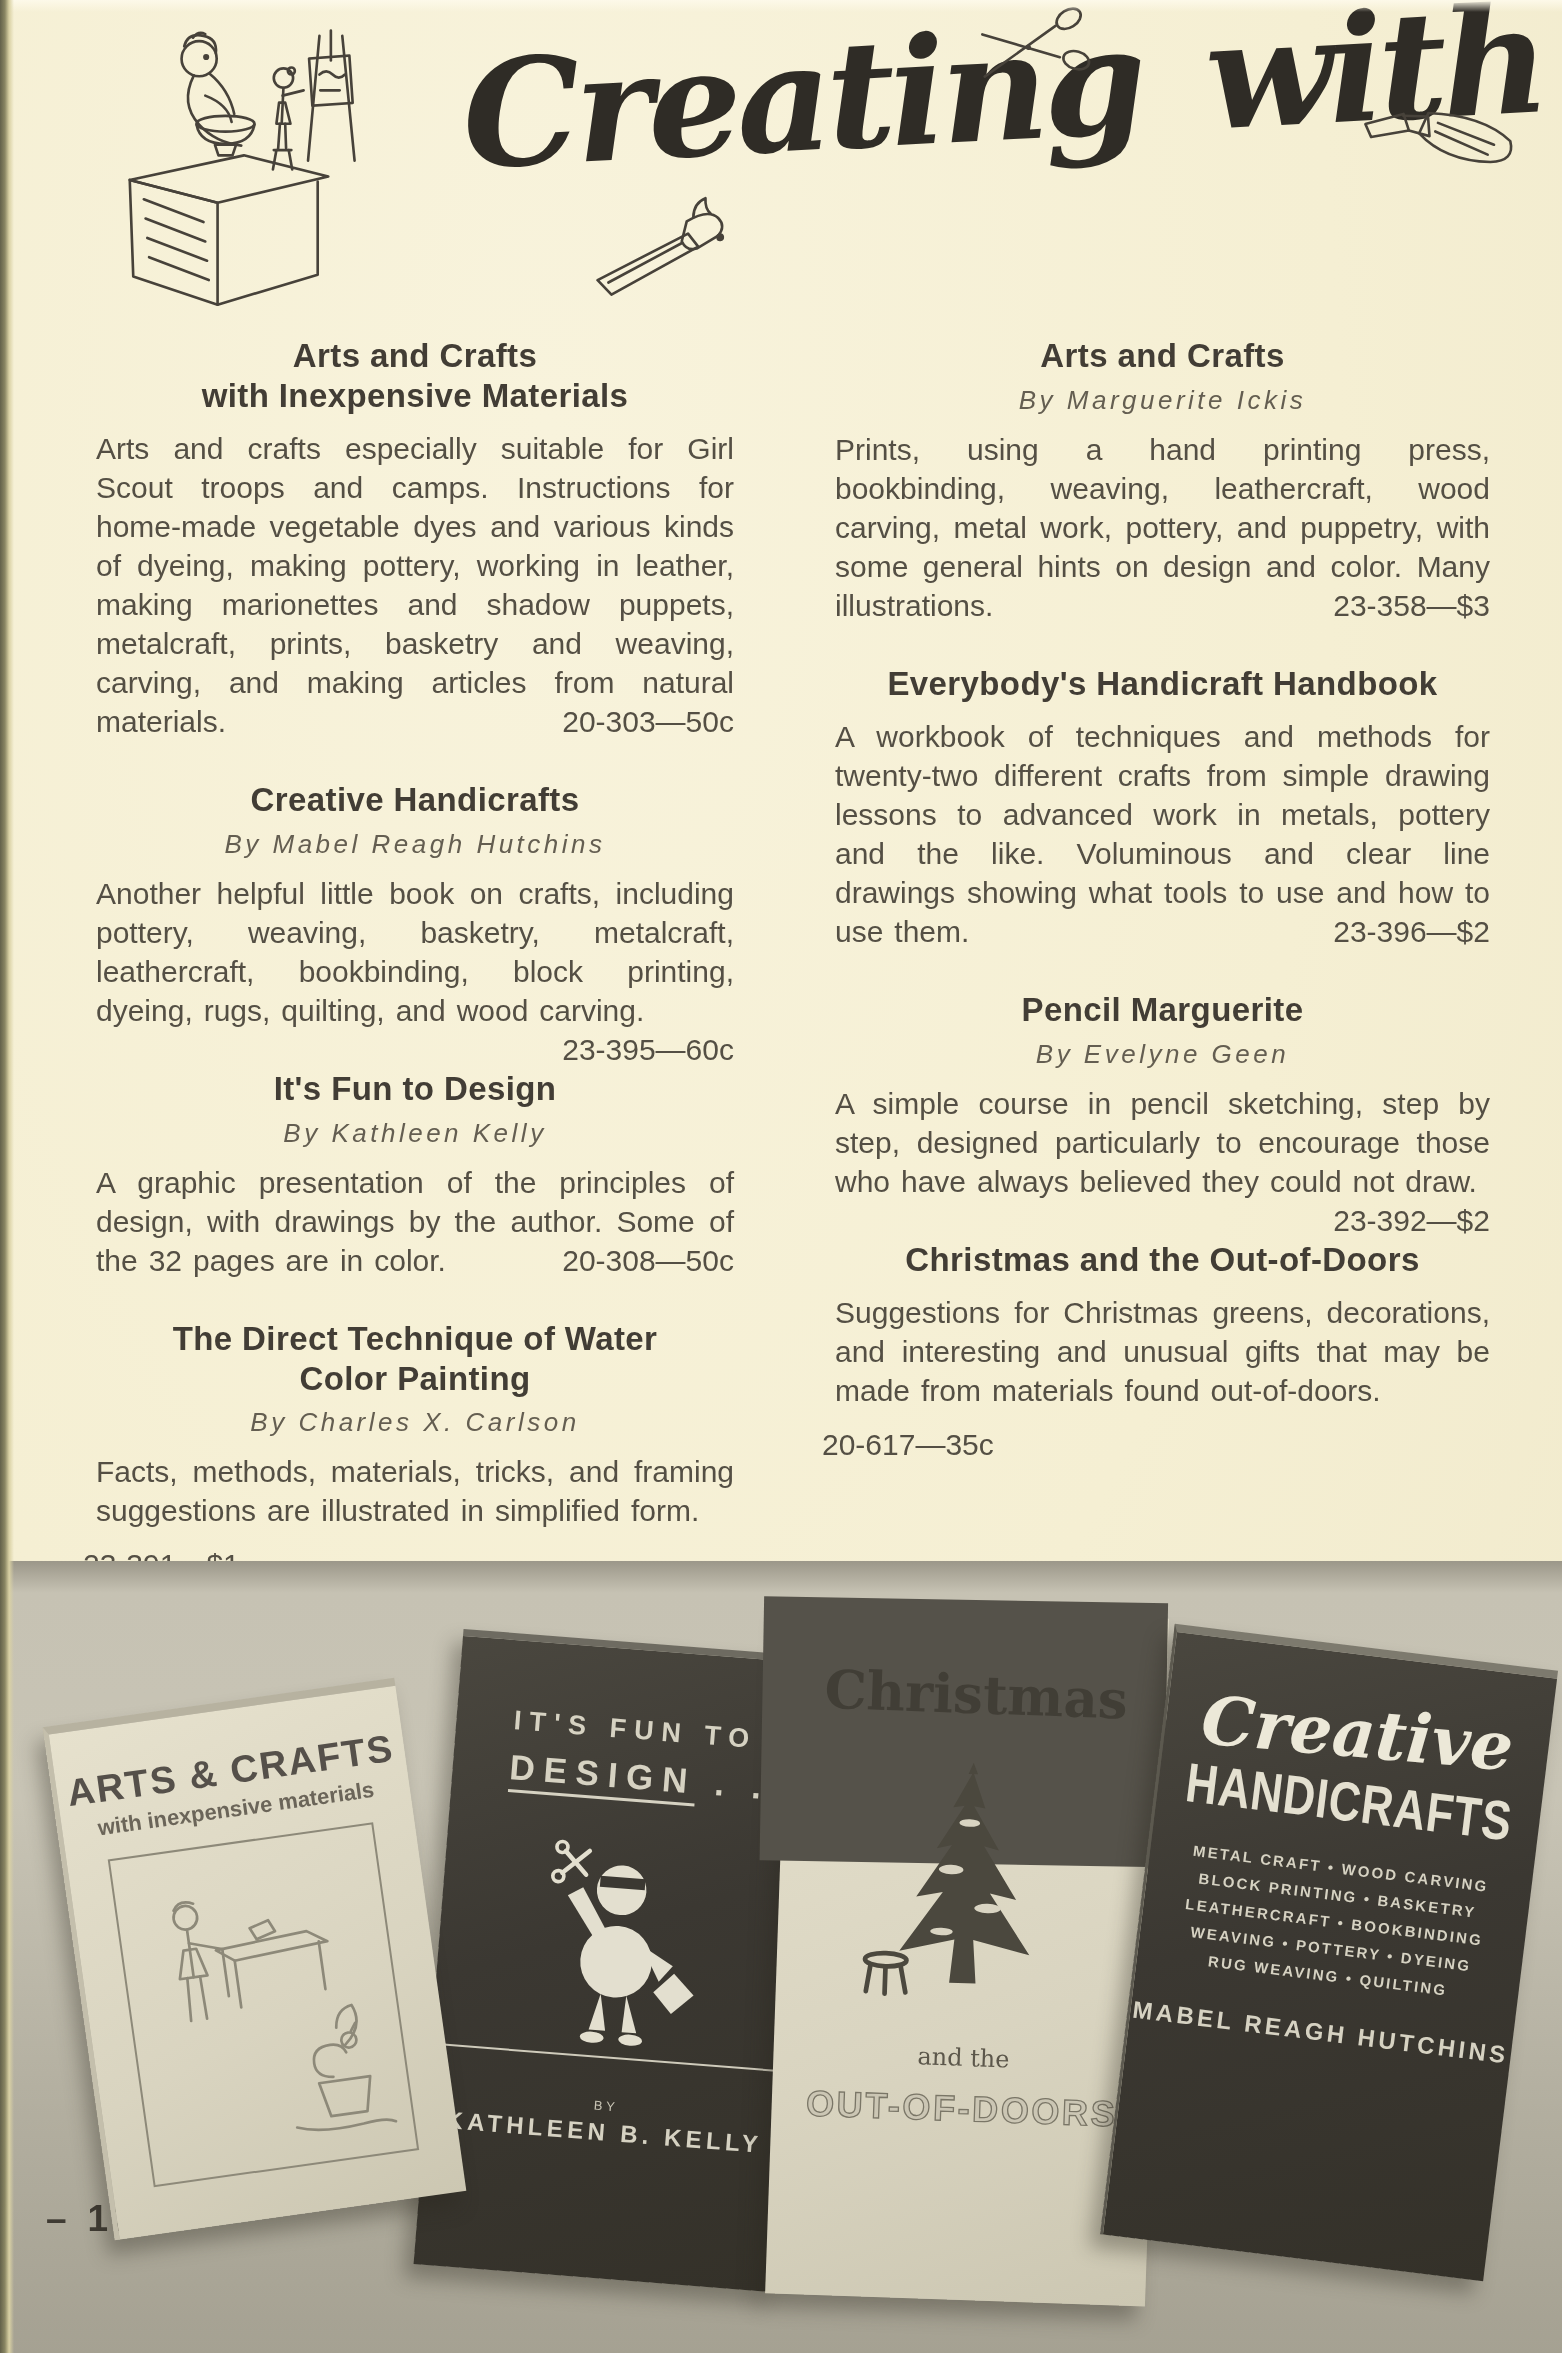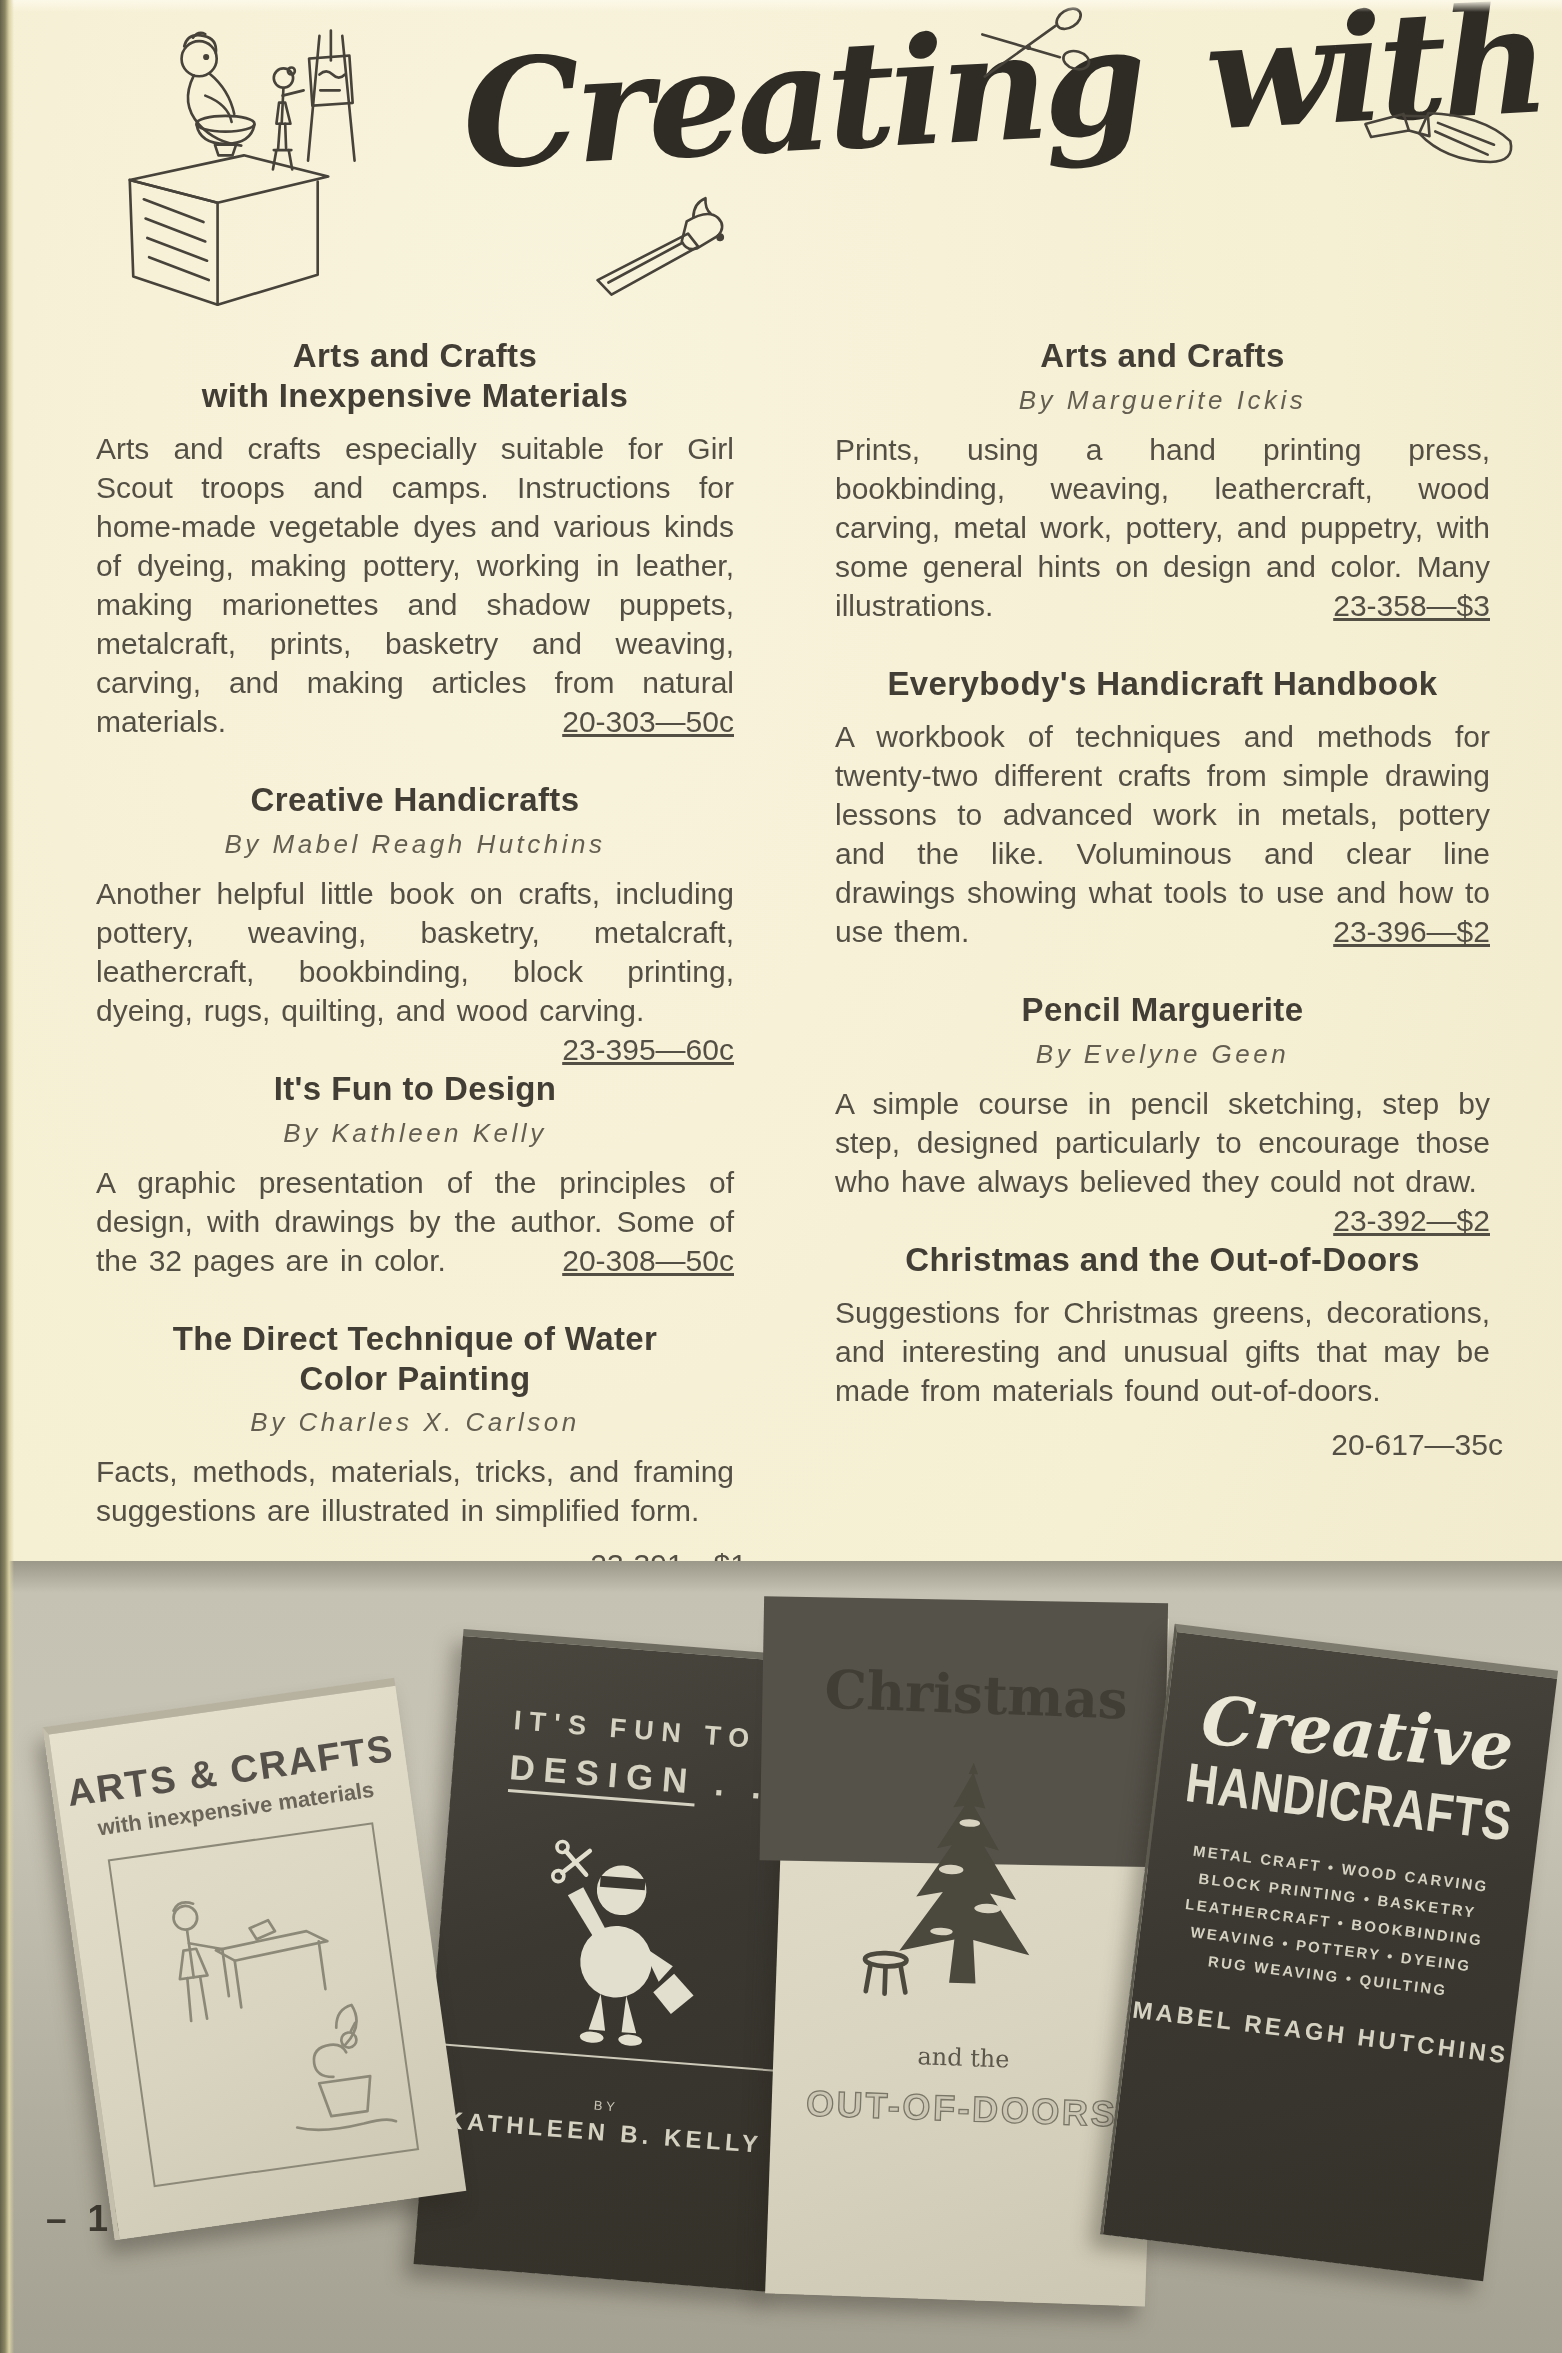--- a/index.html
+++ b/index.html
@@ -39,23 +39,23 @@
   }
   .block h2 span{display:block;}
   .byline{
     margin:0 0 14px 0;text-align:center;font-size:26px;font-style:italic;
     letter-spacing:3.5px;color:#645e51;font-weight:400;
   }
   .desc{
     margin:13px;font-size:30px;line-height:39px;text-align:justify;
     word-spacing:2.6px;color:#544f44;
   }
-  .desc .code{float:right;padding-left:17.6px;text-decoration:underline;}
+  .desc .code{float:right;padding-left:17.6px;}
   .code-center{
-    font-size:30px;line-height:39px;text-align:right;color:#544f44;margin-top:15px;
+    font-size:30px;line-height:39px;text-align:left;color:#544f44;margin-top:15px;
   }
 
   
   .photo{
     position:absolute;left:0;top:1561px;width:1562px;height:793px;margin:0;
     background:linear-gradient(180deg,#9b9789 0%,#c6c2b3 4%,#c8c4b5 30%,#b2ae9f 70%,#a5a192 100%);
   }
   .book{position:absolute;box-shadow:-8.8px 14px 19.3px rgba(40,38,30,.35);}
   .cover-dark{background:linear-gradient(160deg,#4a473f 0%,#3b3832 45%,#343129 100%);}
   .cover-light{background:linear-gradient(160deg,#e6e1cd 0%,#d9d4c0 60%,#ccc7b2 100%);}

